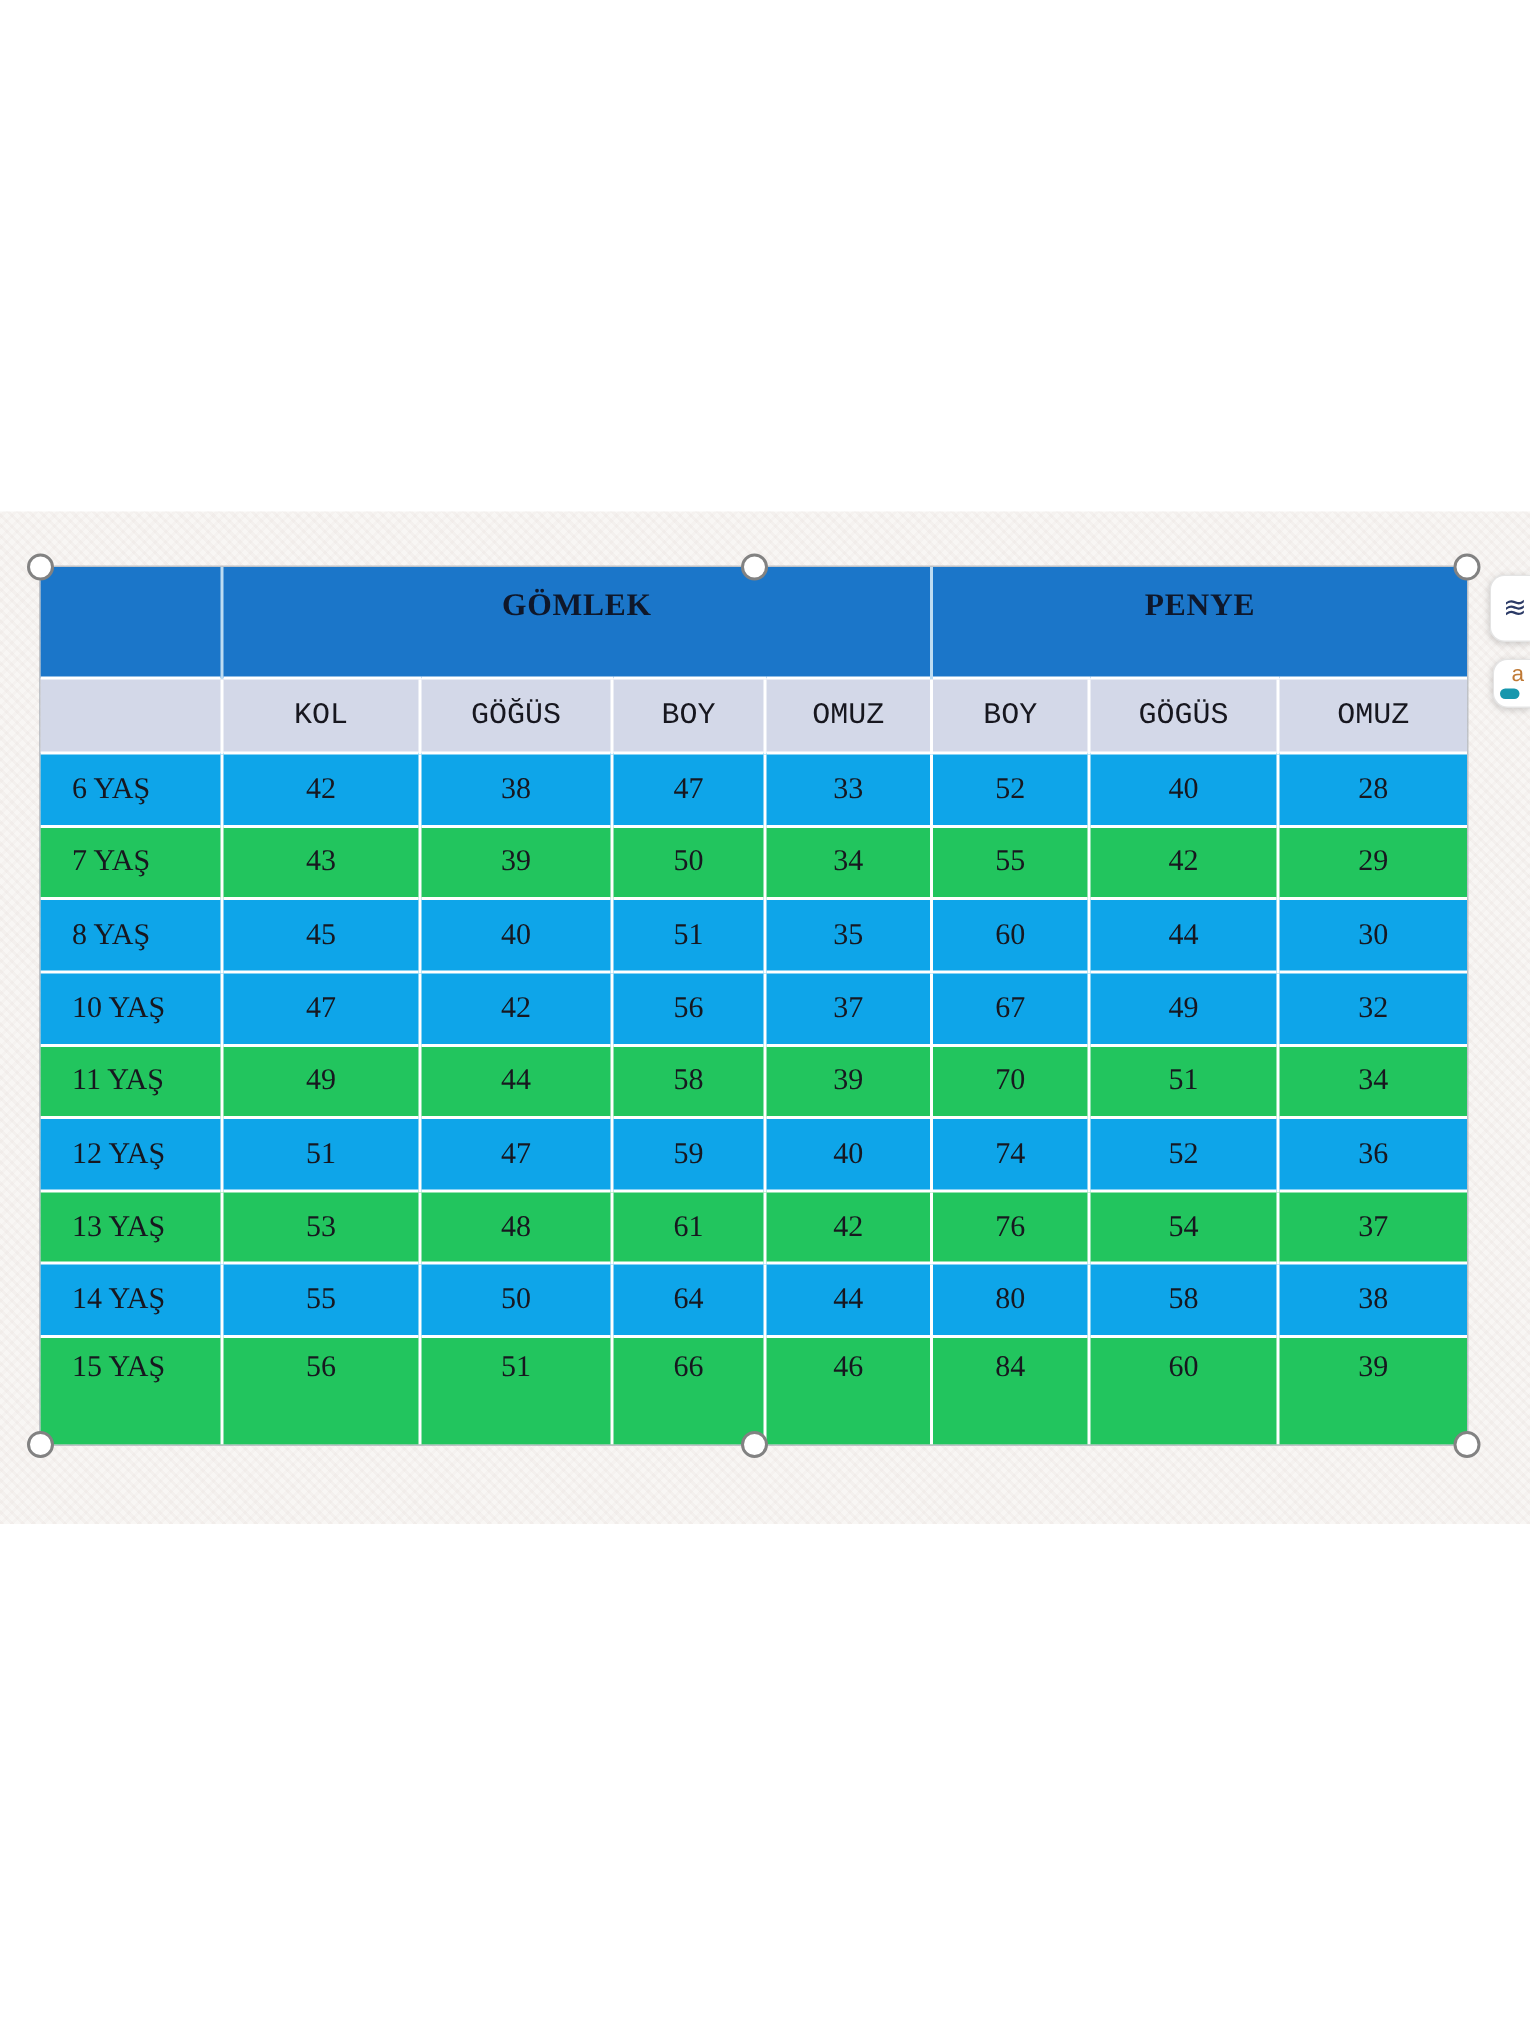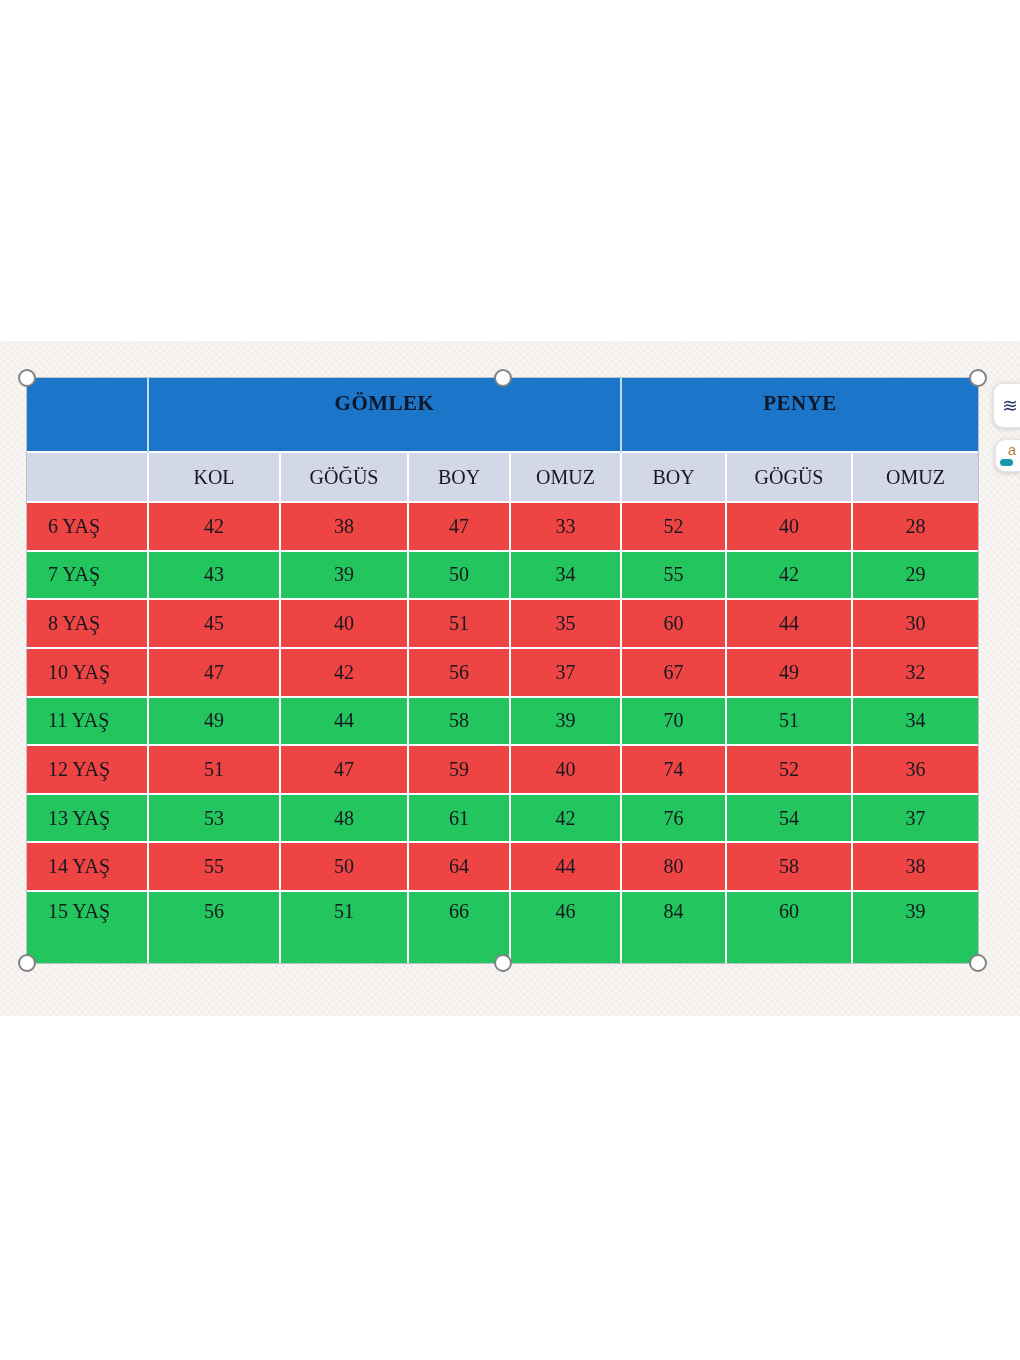--- a/index.html
+++ b/index.html
@@ -58,25 +58,25 @@
     color: #0f172a;
     font-weight: bold;
     font-size: 21px;
     letter-spacing: 0.5px;
     vertical-align: top;
     padding-top: 13px;
     border-left: 2px solid #bddcf2;
   }
   tr.band-row th:first-child { border-left: none; }
 
-  tr.colhead-row { height: 50px; }
+  tr.colhead-row { height: 50px; font-family: Liberation Mono, monospace; }
   tr.colhead-row th { background: #d3d8e8; font-size: 20px; }
 
   tr.data-row { height: 44px; }
-  tr.data-row.light > * { background: #ef4444; }
+  tr.data-row.light > * { background: #0ea5e9; }
   tr.data-row.dark  > * { background: #22c55e; }
   tr.data-row th.rowlabel { text-align: left; padding-left: 21px; }
   tr.data-row.last { height: 65px; }
   tr.data-row.last > * { vertical-align: top; padding-top: 8px; }
 
   
   .handle {
     position: absolute;
     width: 18px; height: 18px;
     box-sizing: border-box;

